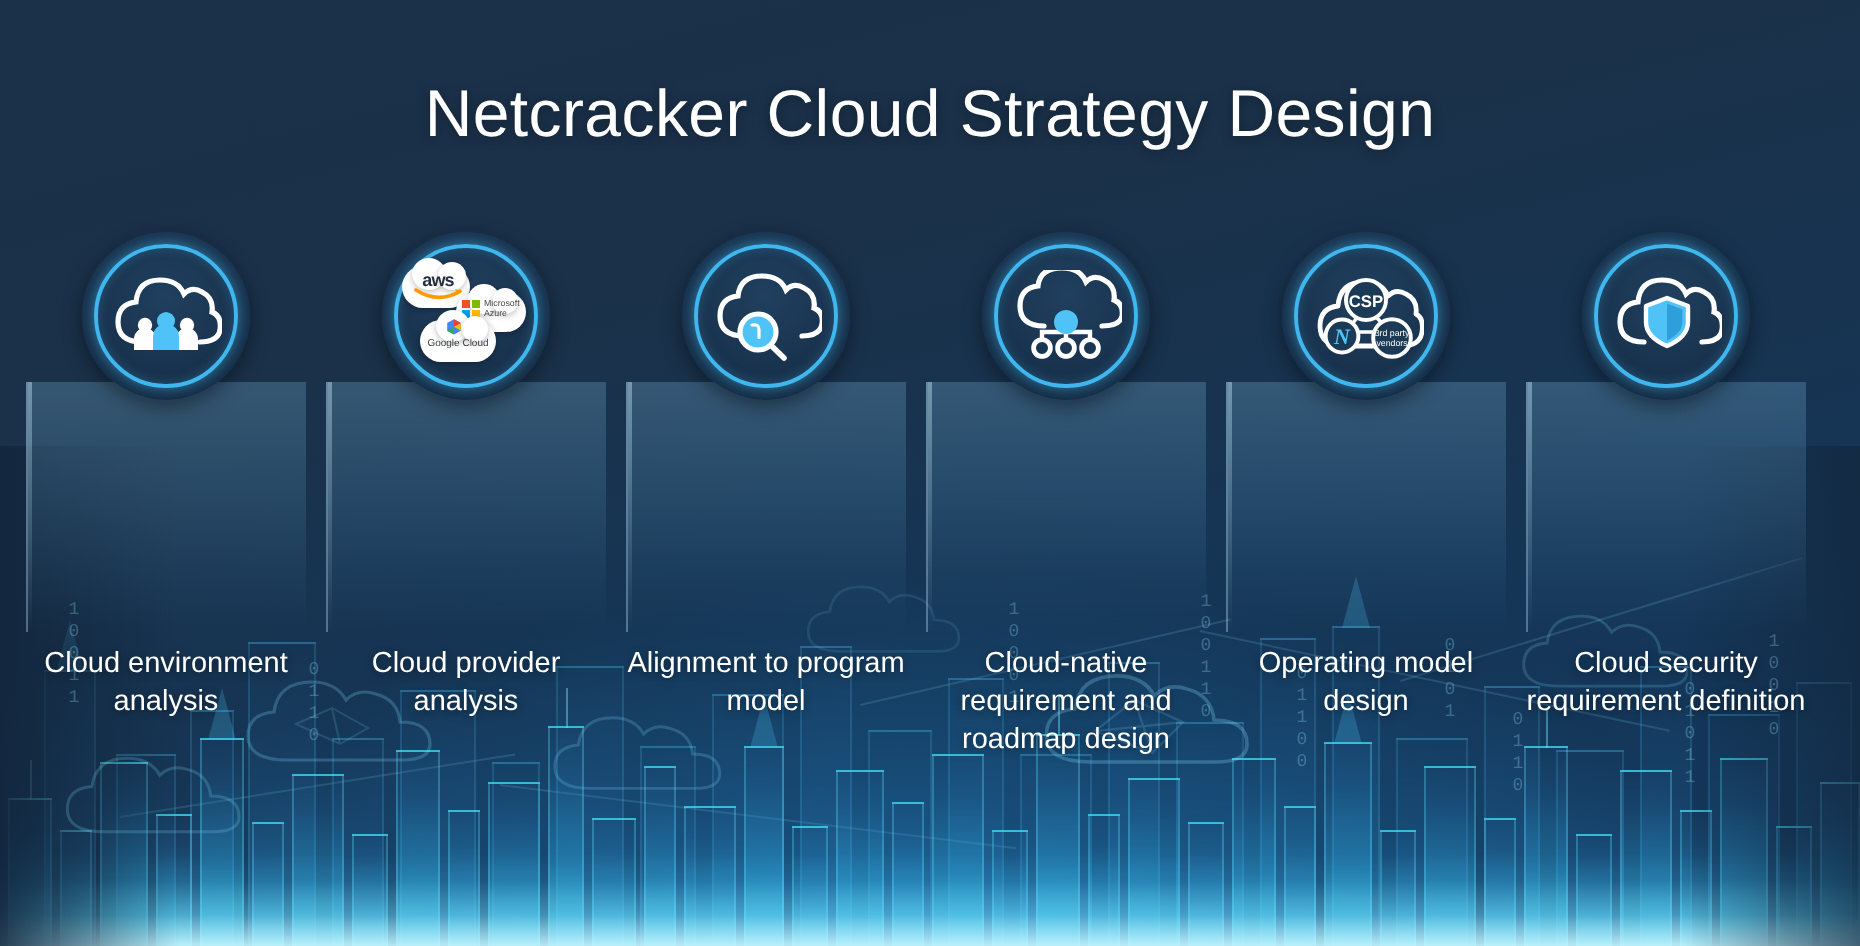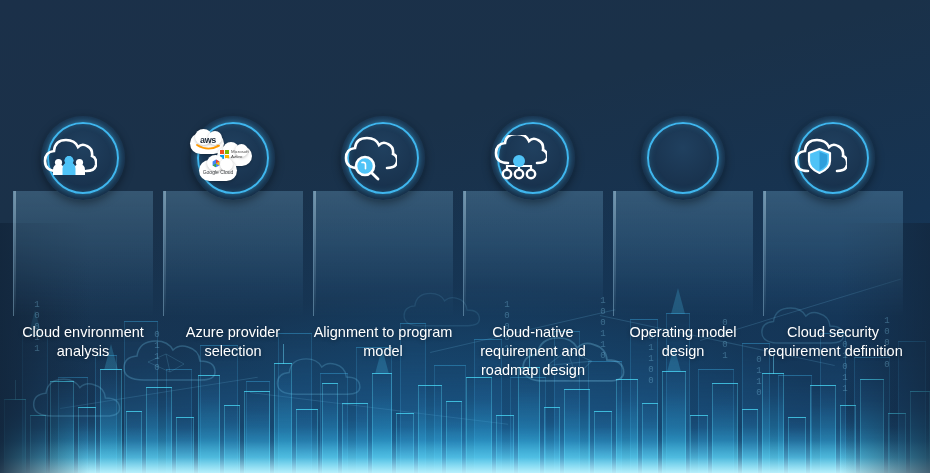--- a/index.html
+++ b/index.html
@@ -83,21 +83,21 @@
   .panel::after{
     content:""; position:absolute; left:0; top:0; width:2px; height:100%;
     background:linear-gradient(to bottom, rgba(205,238,255,0.42), rgba(205,238,255,0));
   }
 
   .circle {
     position:absolute; top:-75px; left:50%; transform:translateX(-50%);
     width:84px; height:84px; border-radius:50%;
     background:radial-gradient(circle at 50% 38%, #20405f 0%, #18314c 62%, #12263c 100%);
     box-shadow:0 3px 10px rgba(0,0,0,.42);
-    display:flex; align-items:center; 
+    display:flex; align-items:center; justify-content:center;
   }
   .ring {
     position:absolute; inset:6px; border-radius:50%;
     border:2px solid #3fb6ee;
     box-shadow:0 0 7px rgba(70,195,245,.55), inset 0 0 6px rgba(70,195,245,.25);
   }
   .glyph { position:relative; width:56px; height:46px; }
 
   .caption {
     position:absolute; top:132px; left:-4px; width:148px;
@@ -221,20 +221,21 @@
       <path d="M26 48 Q6 48 6 36 Q6 25 19 24 Q21 9 38 9 Q50 9 55 18 Q61 12 70 15 Q81 18 82 29 Q97 29 97 40 Q97 48 83 48 Z" fill="none" stroke="rgba(125,215,250,0.4)" stroke-width="1.6"></path>
     </svg>
     <svg class="bgcloud" style="left:756px;top:300px;" width="96" height="52" viewBox="0 0 106 58">
       <path d="M26 48 Q6 48 6 36 Q6 25 19 24 Q21 9 38 9 Q50 9 55 18 Q61 12 70 15 Q81 18 82 29 Q97 29 97 40 Q97 48 83 48 Z" fill="none" stroke="rgba(125,215,250,0.36)" stroke-width="1.6"></path>
     </svg>
     <svg class="bgcloud" style="left:398px;top:286px;" width="90" height="48" viewBox="0 0 106 58">
       <path d="M26 48 Q6 48 6 36 Q6 25 19 24 Q21 9 38 9 Q50 9 55 18 Q61 12 70 15 Q81 18 82 29 Q97 29 97 40 Q97 48 83 48 Z" fill="none" stroke="rgba(125,215,250,0.22)" stroke-width="1.6"></path>
     </svg>
   </div>
 
+  <div class="title">Netcracker Cloud Strategy Design</div>
 
   <div class="cols">
 
     <div class="col" style="left:0px;">
       <div class="panel"></div>
       <div class="circle">
         <div class="ring"></div>
         <div class="glyph">
           <svg width="56" height="46" viewBox="0 0 56 46">
             <path d="M16 36 Q4 36 4 26 Q4 17 13 16 Q14 5 25 5 Q34 5 37 12 Q41 8 46 11 Q52 14 51 21 Q56 23 55 30 Q54 36 45 36" fill="none" stroke="#ffffff" stroke-width="2.6" stroke-linecap="round"></path>
@@ -283,21 +284,21 @@
           <div class="lcloud" style="left:29px;top:26px;width:13px;height:13px;border-radius:50%;"></div>
           <svg style="position:absolute;left:20px;top:27px;" width="10" height="9" viewBox="0 0 10 9">
             <path d="M5 0.6 L8.4 2.5 L8.4 6.4 L5 8.3 L1.6 6.4 L1.6 2.5 Z" fill="#4285f4"></path>
             <path d="M5 0.6 L8.4 2.5 L5 4.4 Z" fill="#ea4335"></path>
             <path d="M8.4 2.5 L8.4 6.4 L5 4.4 Z" fill="#fbbc05"></path>
             <path d="M1.6 6.4 L5 8.3 L5 4.4 Z" fill="#34a853"></path>
           </svg>
           <div class="logotxt" style="left:10px;top:37px;width:34px;text-align:center;font-size:5px;font-weight:400;color:#3c4043;">Google Cloud</div>
         </div>
       </div>
-      <div class="caption">Azure provider selection</div>
+      <div class="caption">Cloud provider analysis</div>
     </div>
 
     <div class="col" style="left:300px;">
       <div class="panel"></div>
       <div class="circle">
         <div class="ring"></div>
         <div class="glyph">
           <svg width="56" height="46" viewBox="0 0 56 46">
             <path d="M17 33 Q5 33 5 23 Q5 14 14 13 Q15 3 26 3 Q35 3 38 10 Q42 6 47 9 Q53 12 52 19 Q57 21 56 27 Q55 33 46 33" fill="none" stroke="#ffffff" stroke-width="2.6" stroke-linecap="round"></path>
             <circle cx="24" cy="31" r="9" fill="#4fc3f7" stroke="#ffffff" stroke-width="2.6"></circle>
@@ -324,20 +325,33 @@
           </svg>
         </div>
       </div>
       <div class="caption">Cloud-native requirement and roadmap design</div>
     </div>
 
     <div class="col" style="left:600px;">
       <div class="panel"></div>
       <div class="circle">
         <div class="ring"></div>
+        <div class="glyph" style="width:58px;height:46px;">
+          <svg width="58" height="46" viewBox="0 0 58 46">
+            <path d="M18 38 Q6 38 6 28 Q6 19 15 18 Q16 6 28 6 Q37 6 40 13 Q44 9 49 12 Q55 15 54 22 Q58 24 57 31 Q56 38 47 38 Z" fill="none" stroke="#ffffff" stroke-width="2.4" stroke-linejoin="round"></path>
+            <path d="M29 18 L19 31 M29 18 L41 31 M19 31 L41 31" fill="none" stroke="#ffffff" stroke-width="1.8"></path>
+            <circle cx="29" cy="15" r="10" fill="#1b3a55" stroke="#ffffff" stroke-width="2"></circle>
+            <text x="29" y="18.6" text-anchor="middle" fill="#ffffff" font-family="Liberation Sans, sans-serif" font-size="8.4" font-weight="700">CSP</text>
+            <circle cx="17" cy="33" r="8.2" fill="#1b3a55" stroke="#ffffff" stroke-width="2"></circle>
+            <text x="17" y="37" text-anchor="middle" fill="#4fc3f7" font-family="Liberation Serif, serif" font-size="11" font-weight="700" font-style="italic">N</text>
+            <circle cx="42" cy="34" r="9.4" fill="#1b3a55" stroke="#ffffff" stroke-width="2"></circle>
+            <text x="42" y="33" text-anchor="middle" fill="#ffffff" font-family="Liberation Sans, sans-serif" font-size="4.4">3rd party</text>
+            <text x="42" y="38" text-anchor="middle" fill="#ffffff" font-family="Liberation Sans, sans-serif" font-size="4.4">vendors</text>
+          </svg>
+        </div>
       </div>
       <div class="caption">Operating model design</div>
     </div>
 
     <div class="col" style="left:750px;">
       <div class="panel"></div>
       <div class="circle">
         <div class="ring"></div>
         <div class="glyph">
           <svg width="56" height="46" viewBox="0 0 56 46">

